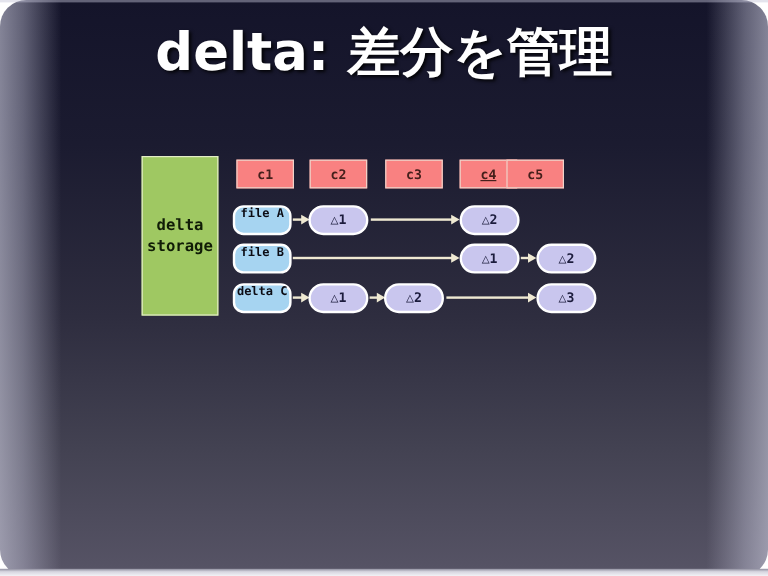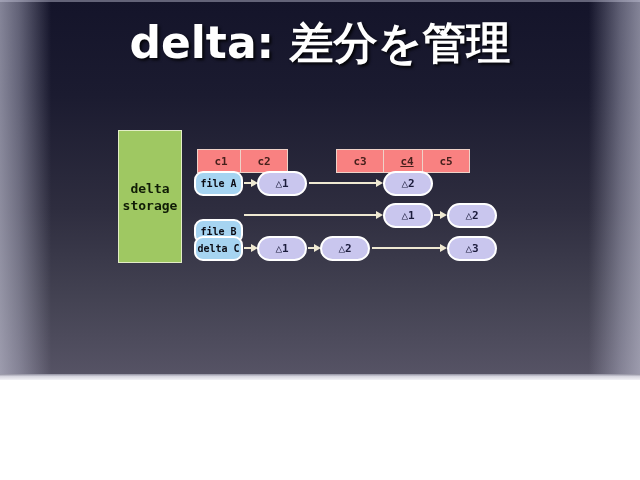--- a/index.html
+++ b/index.html
@@ -3,35 +3,36 @@
 <meta charset="utf-8">
 <style>
   html, body {
     margin: 0; padding: 0;
     width: 640px; height: 480px;
     overflow: hidden;
     font-family: "DejaVu Sans", "Liberation Sans", sans-serif;
   }
   .slide {
     position: relative;
-    width: 640px; height: 380px;
+    width: 640px; height: 480px;
     background:
       linear-gradient(to right,
         rgba(200,200,218,0.62) 0%,
         rgba(190,190,210,0.45) 3%,
         rgba(190,190,210,0.0) 8%,
         rgba(190,190,210,0.0) 92%,
         rgba(190,190,210,0.45) 97%,
         rgba(200,200,218,0.62) 100%),
       linear-gradient(to bottom,
         #14142a 0%,
         #1b1b30 25%,
         #2e2d3f 55%,
         #434252 78%,
         #575466 100%);
+    border-radius: 22px;
   }
   .top-edge-line {
     position: absolute; top: 0; left: 0; width: 100%; height: 2px;
     background: rgba(195,195,215,0.45);
   }
   .bottom-strip {
     position: absolute; bottom: 0; left: 0; width: 100%; height: 6px;
     background: linear-gradient(to bottom, #8f8e9e 0%, #d6d5df 40%, #f2f2f6 100%);
   }
   .title {
@@ -67,32 +68,31 @@
     position: absolute;
     top: 133px;
     width: 48px; height: 24px;
     background: #f98181;
     border: 1px solid #eed2c8;
     box-sizing: border-box;
     display: flex; align-items: center; justify-content: center;
     font-family: "DejaVu Sans Mono", "Liberation Mono", monospace;
     font-size: 11px; font-weight: bold;
     color: #46201c;
-    margin-top: 16px;
   }
 
   .file-box {
     position: absolute;
     left: 194px;
     width: 49px; height: 25px;
     background: #a6d4f1;
     border: 2px solid #ffffff;
     border-radius: 9px;
     box-sizing: border-box;
-    display: flex; align-items: center; justify-content: center;
+    display: flex; justify-content: center;
     font-family: "DejaVu Sans Mono", "Liberation Mono", monospace;
     font-size: 10px; font-weight: bold;
     color: #0c0c14;
     white-space: nowrap;
   }
 
   .delta-node {
     position: absolute;
     width: 50px; height: 25px;
     background: #c9c6ee;
@@ -131,24 +131,24 @@
   <div class="diagram">
 
     <div class="storage-box">
       <span>delta</span>
       <span>storage</span>
     </div>
 
     <div class="commit-box" style="left:197px;">
       <span>c1</span>
     </div>
-    <div class="commit-box" style="left:240px;">
+    <div class="commit-box" style="left:258px;">
       <span>c2</span>
     </div>
-    <div class="commit-box" style="left:336px;">
+    <div class="commit-box" style="left:321px;">
       <span>c3</span>
     </div>
     <div class="commit-box" style="left:383px;text-decoration:underline;">
       <span>c4</span>
     </div>
     <div class="commit-box" style="left:422px;">
       <span>c5</span>
     </div>
 
     <div class="file-box" style="top:171px;">
@@ -156,21 +156,21 @@
     </div>
     <div class="arrow" style="left:244px; top:182px; width:8px;"></div>
     <div class="delta-node" style="left:257px; top:171px;">
       <span>△1</span>
     </div>
     <div class="arrow" style="left:309px; top:182px; width:68px;"></div>
     <div class="delta-node" style="left:383px; top:171px;">
       <span>△2</span>
     </div>
 
-    <div class="file-box" style="top:203px;margin-top:16px;">
+    <div class="file-box" style="top:203px;">
       <span>file B</span>
     </div>
     <div class="arrow" style="left:244px; top:214px; width:133px;"></div>
     <div class="delta-node" style="left:383px; top:203px;">
       <span>△1</span>
     </div>
     <div class="arrow" style="left:434px; top:214px; width:7px;"></div>
     <div class="delta-node" style="left:447px; top:203px;">
       <span>△2</span>
     </div>

